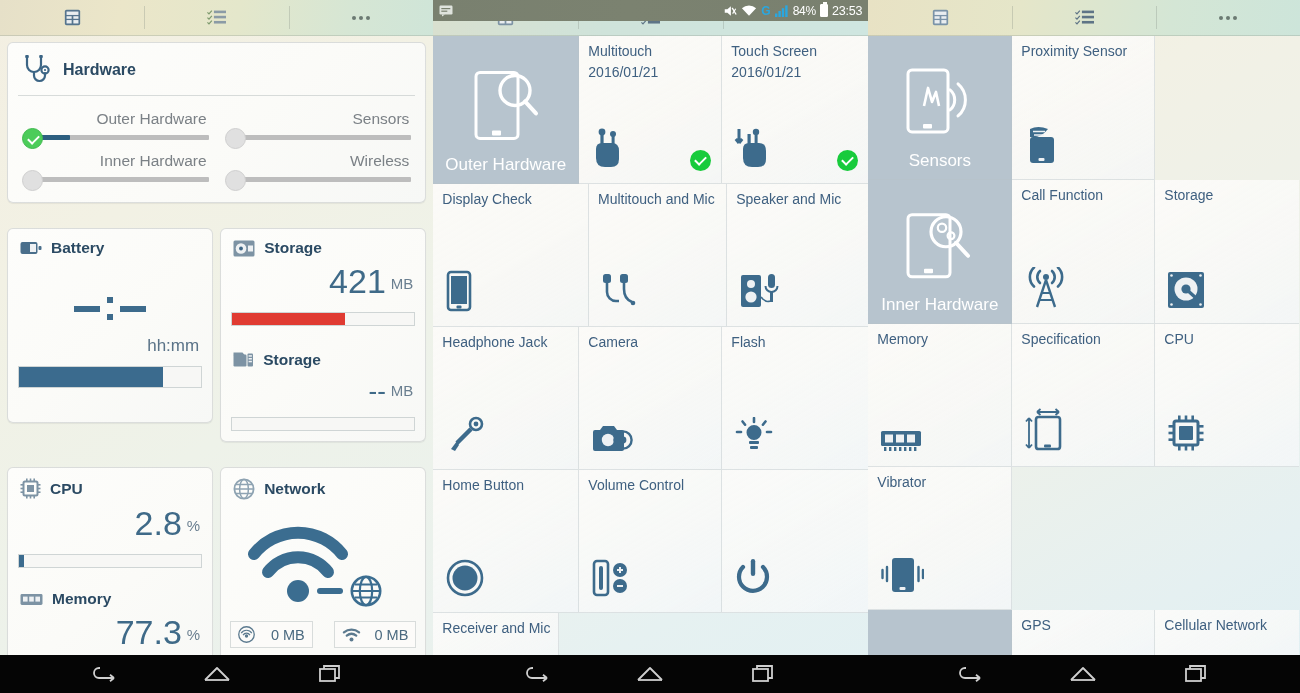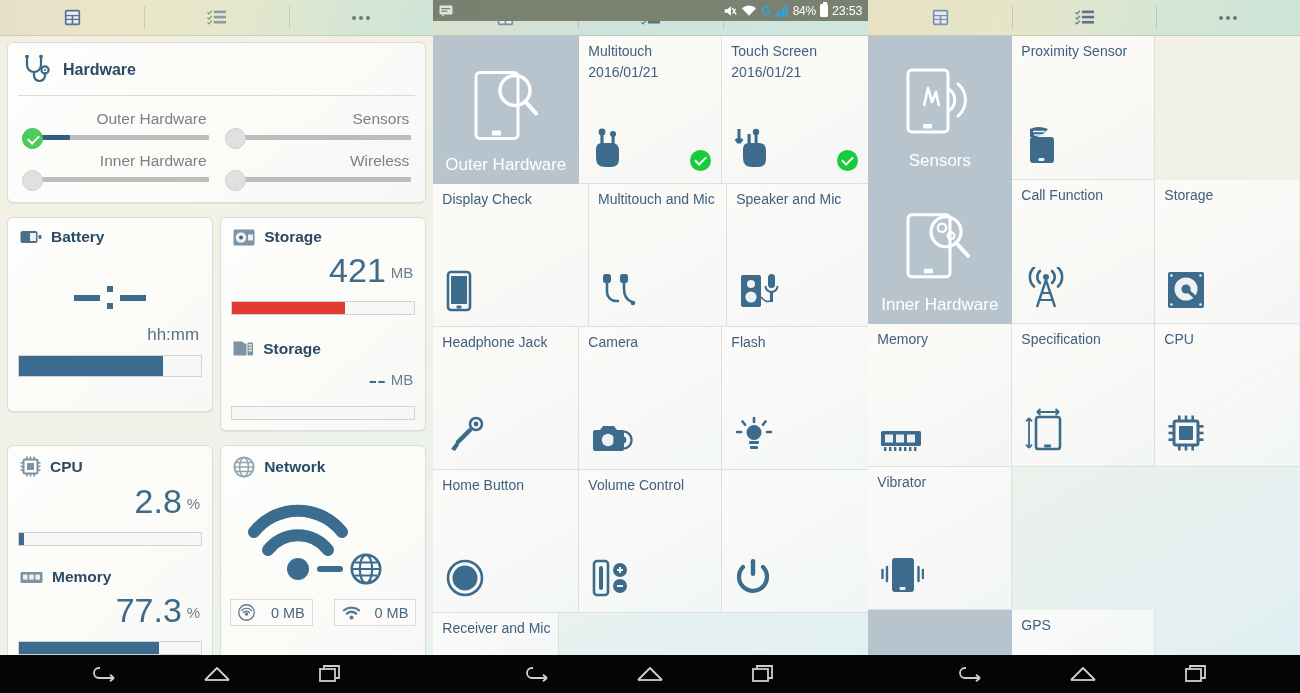--- a/index.html
+++ b/index.html
@@ -79,21 +79,21 @@
     position: absolute; left: 0; top: -5px; width: 21px; height: 21px; border-radius: 50%;
     background: #e0e0e0; border: 1px solid #cfcfcf;
   }
   .sl-knob.on { background: #4ccc5a; border-color: #3fba4e; }
   .sl-knob.on::after {
     content: ""; position: absolute; left: 5px; top: 6px; width: 9px; height: 5px;
     border-left: 2.4px solid #fff; border-bottom: 2.4px solid #fff;
     transform: rotate(-45deg);
   }
 
-  .grid2 { display: flex; gap: 7px; margin-top: 14px; }
+  .grid2 { display: flex; gap: 7px; margin-top: 25px; }
   .grid2 > .card { flex: 1; }
 
   .batt-card { height: 195px; }
   .dashes { display: flex; align-items: center; justify-content: center; gap: 7px; margin-top: 34px; }
   .dash { width: 26px; height: 6px; background: #3d6b8c; }
   .colon { display: flex; flex-direction: column; gap: 11px; }
   .colon i { width: 6px; height: 6px; background: #3d6b8c; display: block; }
   .hhmm { text-align: right; color: #5a7388; font-size: 17px; padding: 16px 13px 0 0; }
   .progress {
     margin: 10px 10px 10px 10px; height: 22px; background: #f7f7f5;
@@ -815,20 +815,23 @@
         </div>
         <div class="tile empty" style="width:143px;height:143px"></div>
         <div class="tile empty" style="width:144px;height:143px"></div>
       </div>
 
       <div class="trow">
         <div class="cat-tile" style="width:144px;height:60px"></div>
         <div class="tile" style="width:143px;height:60px">
           <div class="tile-label">GPS</div>
         </div>
+        <div class="tile" style="width:144px;height:60px;border-right:none">
+          <div class="tile-label">Cellular Network</div>
+        </div>
       </div>
     </div>
   </div>
 
   <div class="navbar">
     <div class="navthird">
       <div class="navbtn">
         <svg width="26" height="20" viewBox="0 0 26 20">
           <path d="M24 14 H9 a5 5 0 0 1 0-10 h1" fill="none" stroke="#cfcfcf" stroke-width="1.8"></path>
           <path d="M24 14 l-4-3.3 M24 14 l-4 3.3" fill="none" stroke="#cfcfcf" stroke-width="1.8"></path>

